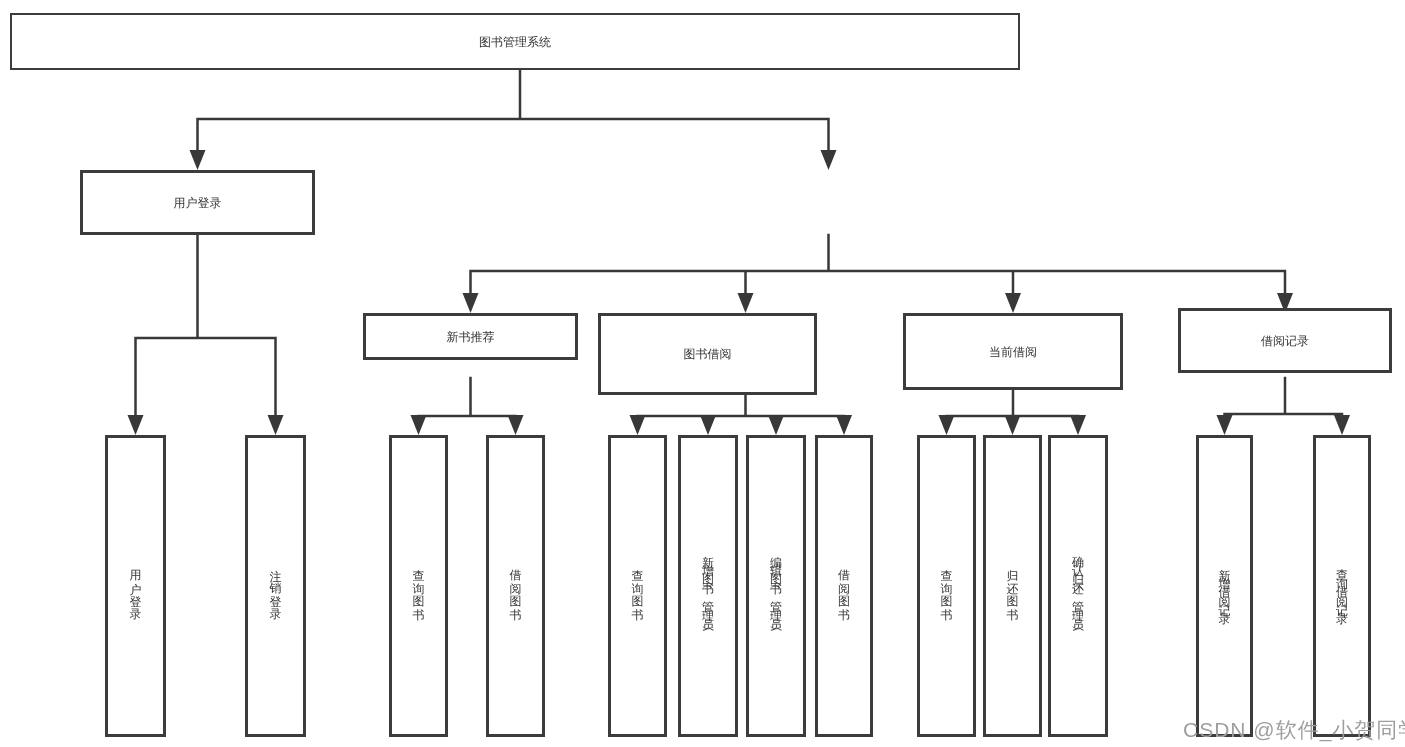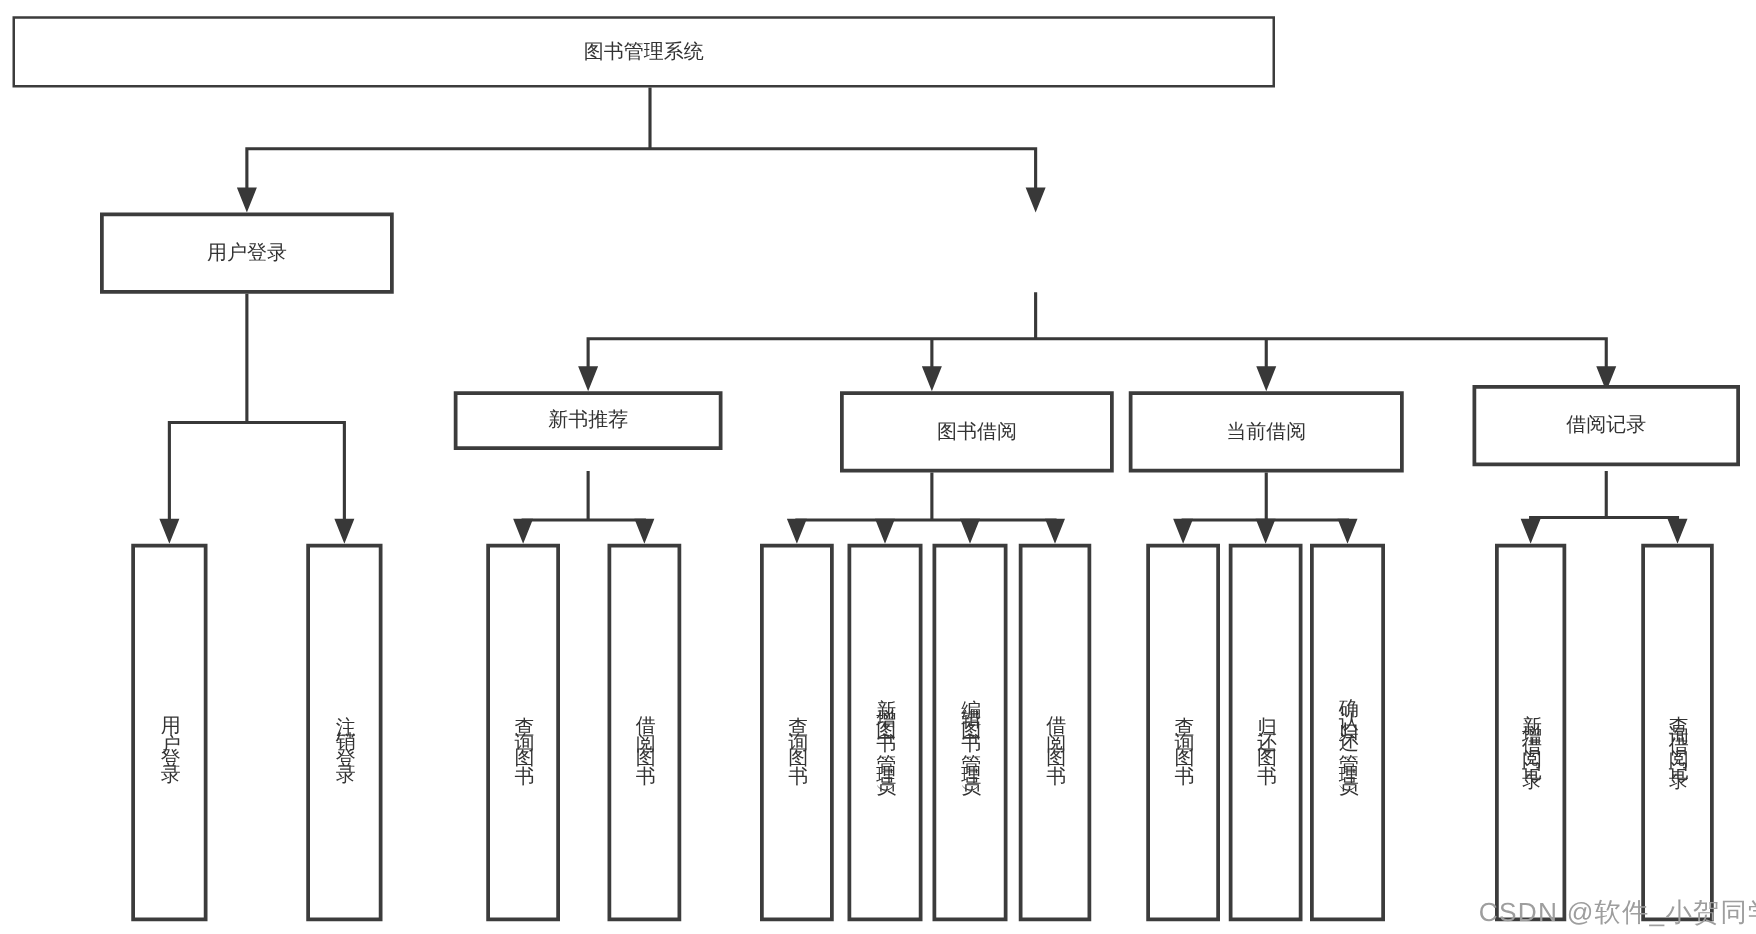--- a/index.html
+++ b/index.html
@@ -19,21 +19,21 @@
   }
   .box {
     position: absolute;
     box-sizing: border-box;
     background: #ffffff;
     border: 3px solid #3c3c3c;
     color: #333333;
     display: flex;
     align-items: center;
     justify-content: center;
-    font-size: 16px;
+    font-size: 12px;
     line-height: 1;
     text-align: center;
   }
   .box.root { border-width: 2px; }
   .box.v {
     writing-mode: vertical-rl;
     text-orientation: mixed;
   }
   .ls13 { letter-spacing: 13px; }
   .ls9  { letter-spacing: 9px; }
@@ -80,22 +80,22 @@
          M1070 415 L1086 415 L1078 435 Z
          M1216.5 415 L1232.5 415 L1224.5 435 Z
          M1334 415 L1350 415 L1342 435 Z"></path>
   </svg>
 
   <div class="box root" style="left:10px; top:13px; width:1010px; height:57px">图书管理系统</div>
 
   <div class="box" style="left:80px; top:170px; width:235px; height:65px">用户登录</div>
 
   <div class="box" style="left:363px; top:313px; width:215px; height:47px">新书推荐</div>
-  <div class="box" style="left:672px; top:313px; width:219px; height:65px">图书借阅</div>
-  <div class="box" style="left:903px; top:313px; width:220px; height:65px">当前借阅</div>
+  <div class="box" style="left:598px; top:313px; width:219px; height:82px">图书借阅</div>
+  <div class="box" style="left:903px; top:313px; width:220px; height:77px">当前借阅</div>
   <div class="box" style="left:1178px; top:308px; width:214px; height:65px">借阅记录</div>
 
   <div class="box v ls13" style="left:105px; top:435px; width:61px; height:302px">用户登录</div>
   <div class="box v ls13" style="left:245px; top:435px; width:61px; height:302px">注销登录</div>
 
   <div class="box v ls13" style="left:389px; top:435px; width:59px; height:302px">查询图书</div>
   <div class="box v ls13" style="left:486px; top:435px; width:59px; height:302px">借阅图书</div>
 
   <div class="box v ls13" style="left:608px; top:435px; width:59px; height:302px">查询图书</div>
   <div class="box v ls9" style="left:678px; top:435px; width:60px; height:302px">新增图书（管理员）</div>

